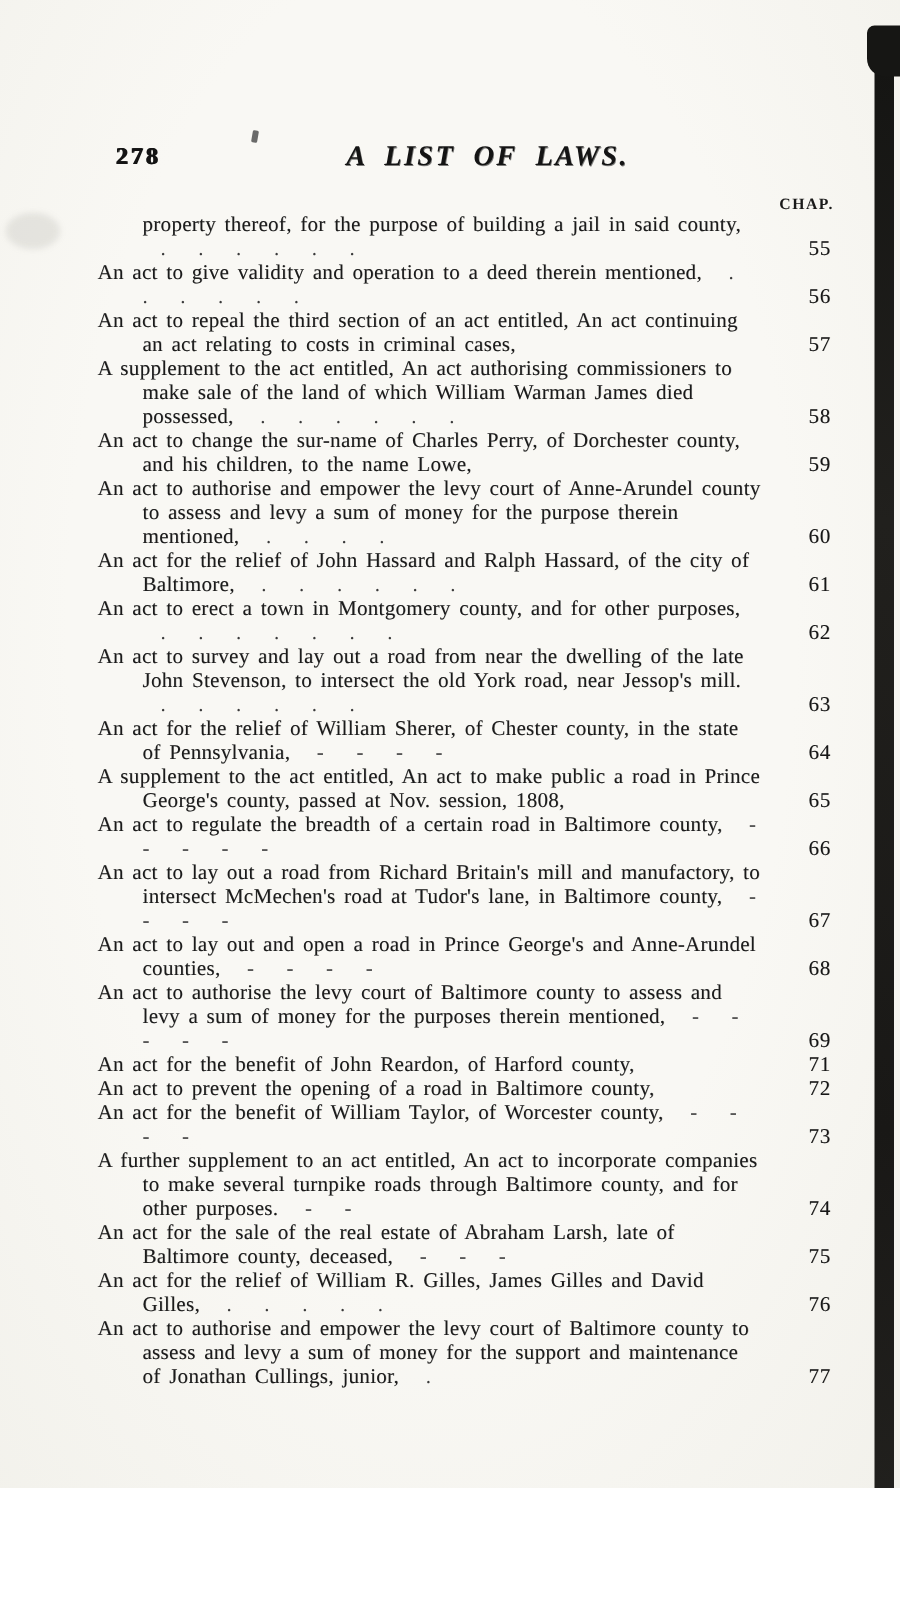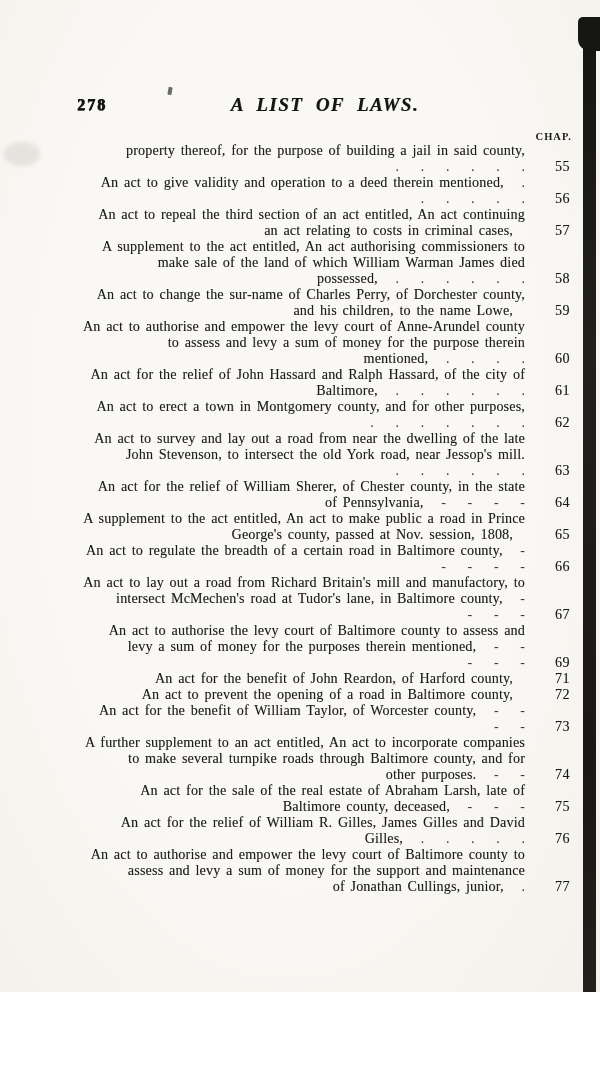--- a/index.html
+++ b/index.html
@@ -25,38 +25,38 @@
     left: 50px; right: 0; top: 94px;
     text-align: center;
     font-size: 19px; font-weight: bold;
     letter-spacing: 1.5px; word-spacing: 6px;
     color: #141414;
     text-shadow: 0.5px 0.4px 0 rgba(20,20,20,.55);
     font-style: italic;
   }
   .list {
     position: absolute;
-    left: 65px; top: 131px; width: 492px; margin-left: 16px;
+    left: 65px; top: 131px; width: 492px;
   }
   .chap-head {
     text-align: right;
     font-size: 10.5px; font-weight: bold;
     letter-spacing: 1px;
     padding-right: 1px;
     margin-bottom: 1px;
     color: #1a1a1a;
   }
   .entry {
     position: relative;
     font-size: 14px; line-height: 16px;
     padding-left: 30px; padding-right: 48px;
     text-indent: -30px;
     word-spacing: 2px; letter-spacing: 0.2px;
     text-shadow: 0.3px 0.3px 0 rgba(25,25,25,.35);
-    text-align: right;
+    text-align: left;
   }
   .entry.continuation { text-indent: 0; }
   .leader {
     word-spacing: 1.3em;
     letter-spacing: 0;
     margin-left: 12px;
     color: #3a3a3a;
     text-shadow: none;
   }
   .chap {
@@ -194,20 +194,25 @@
       <span class="leader">- - - - -</span>
       <span class="chap">66</span>
     </div>
 
     <div class="entry">
       <span class="etext">An act to lay out a road from Richard Britain's mill and manufactory, to intersect McMechen's road at Tudor's lane, in Baltimore county,</span>
       <span class="leader">- - - -</span>
       <span class="chap">67</span>
     </div>
 
+    <div class="entry">
+      <span class="etext">An act to lay out and open a road in Prince George's and Anne-Arundel counties,</span>
+      <span class="leader">- - - -</span>
+      <span class="chap">68</span>
+    </div>
 
     <div class="entry">
       <span class="etext">An act to authorise the levy court of Baltimore county to assess and levy a sum of money for the purposes therein mentioned,</span>
       <span class="leader">- - - - -</span>
       <span class="chap">69</span>
     </div>
 
 
     <div class="entry">
       <span class="etext">An act for the benefit of John Reardon, of Harford county,</span>

